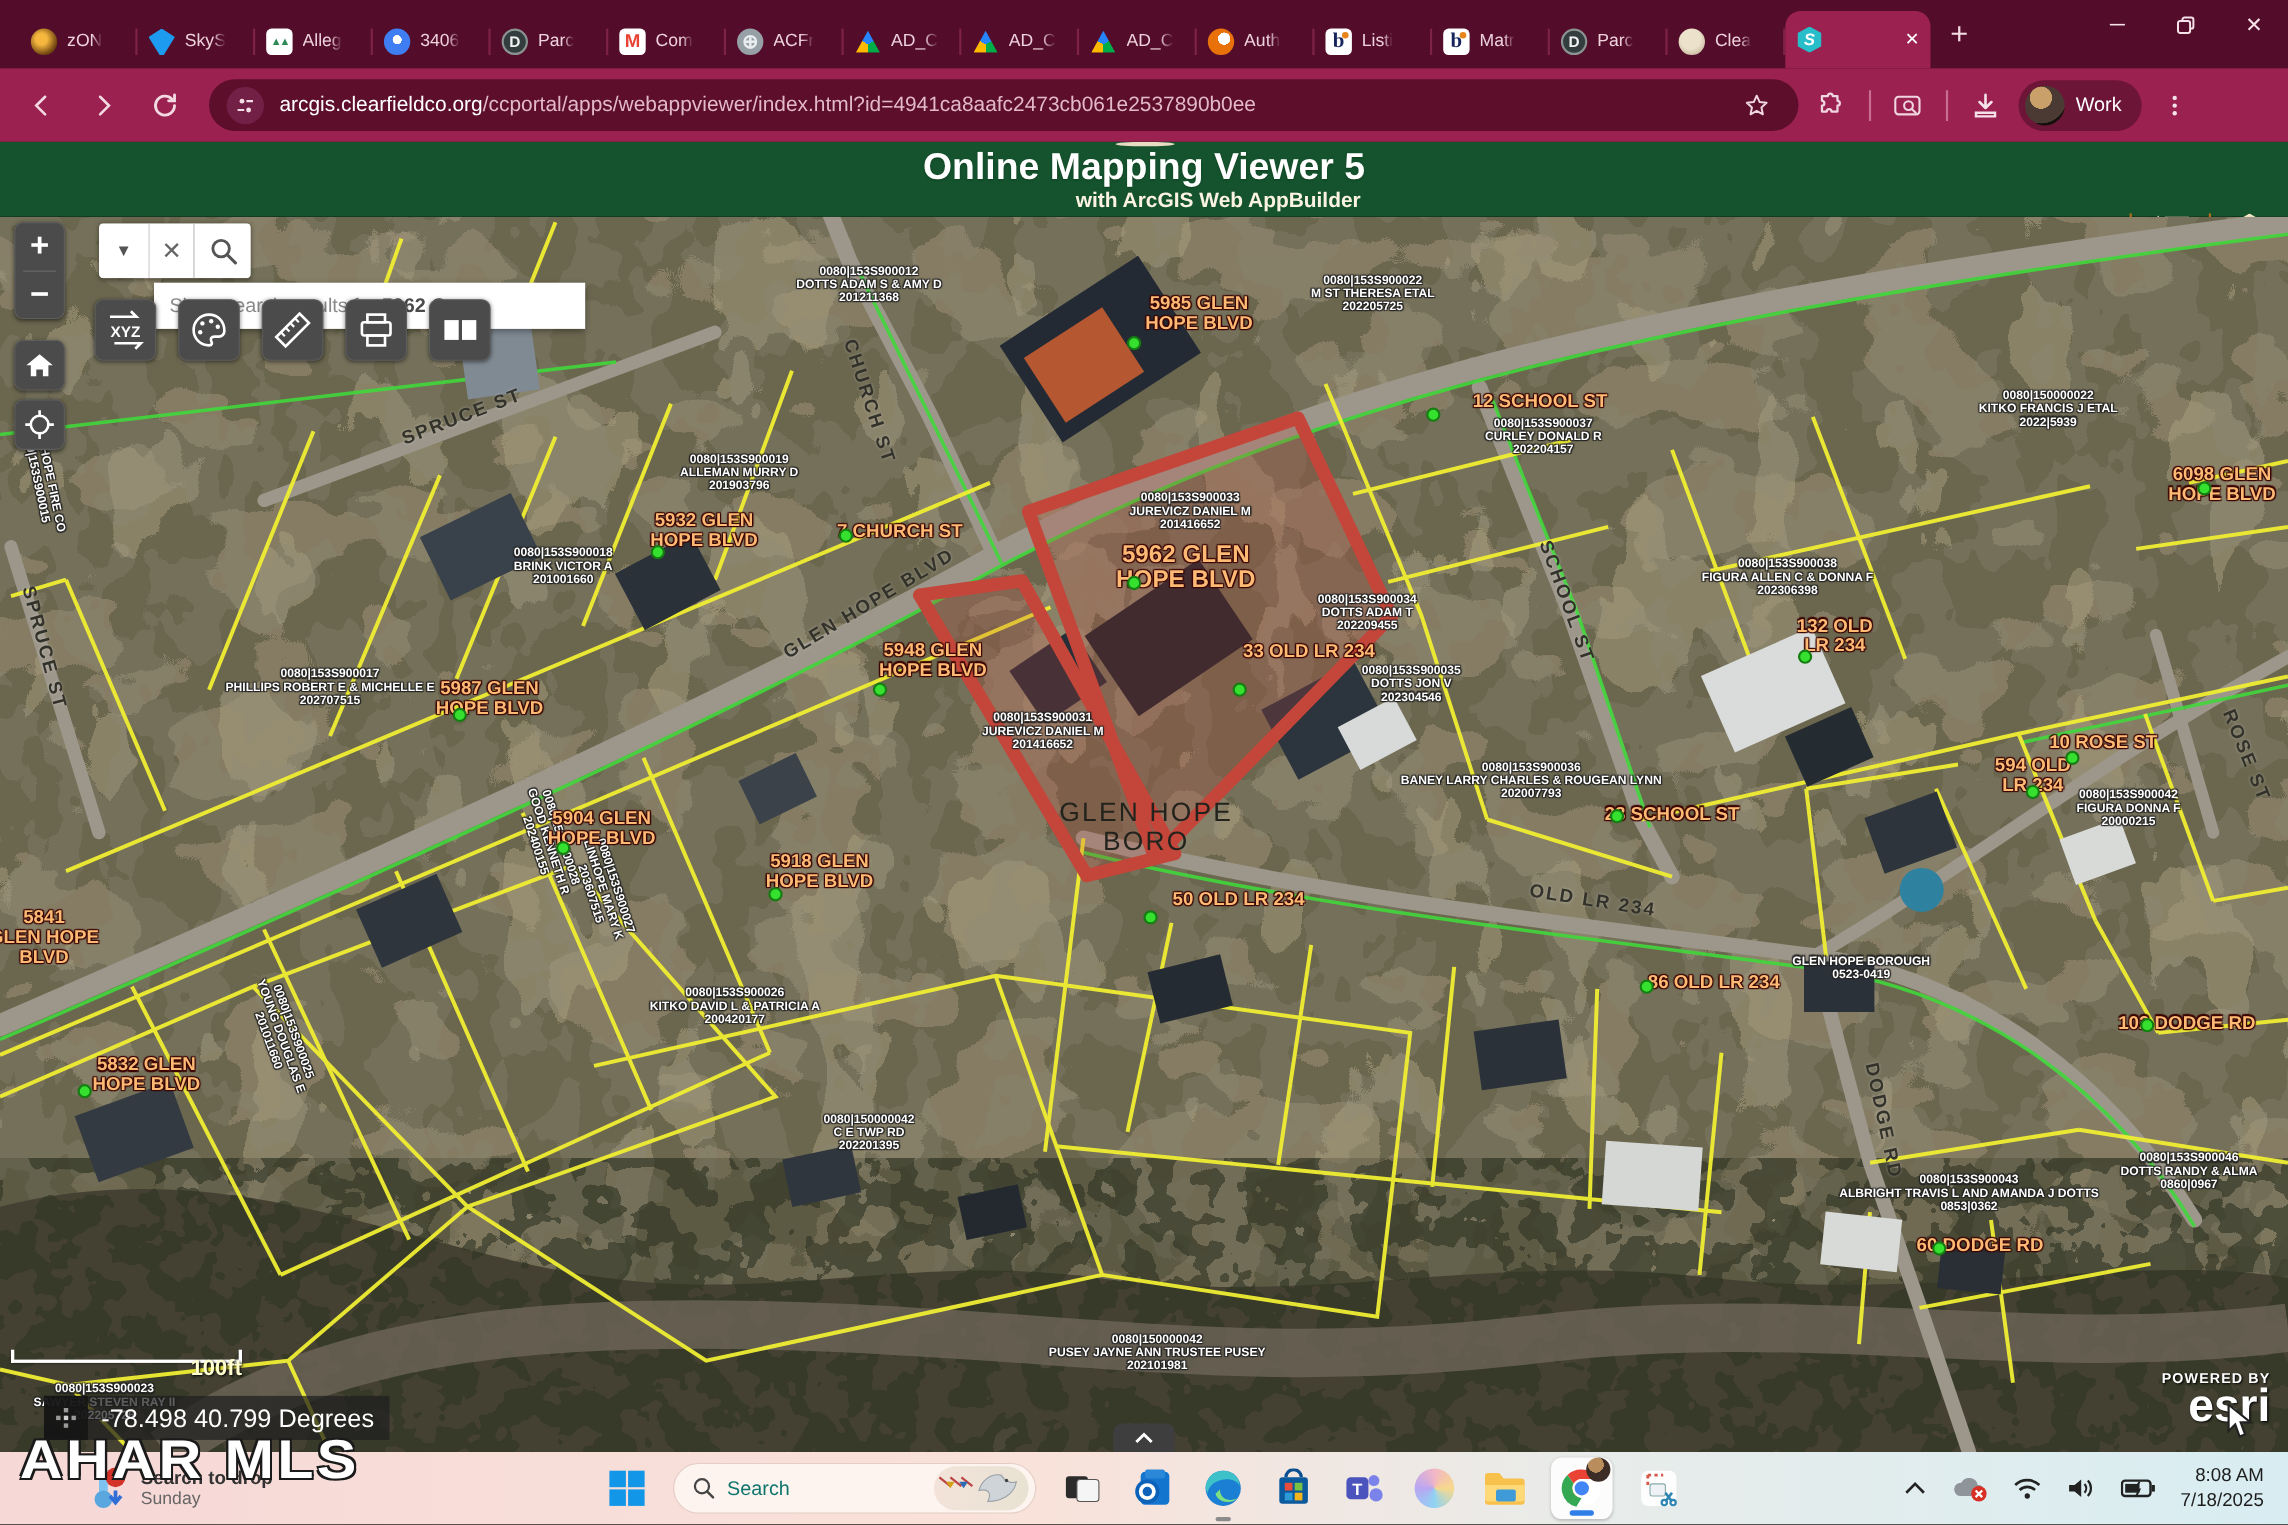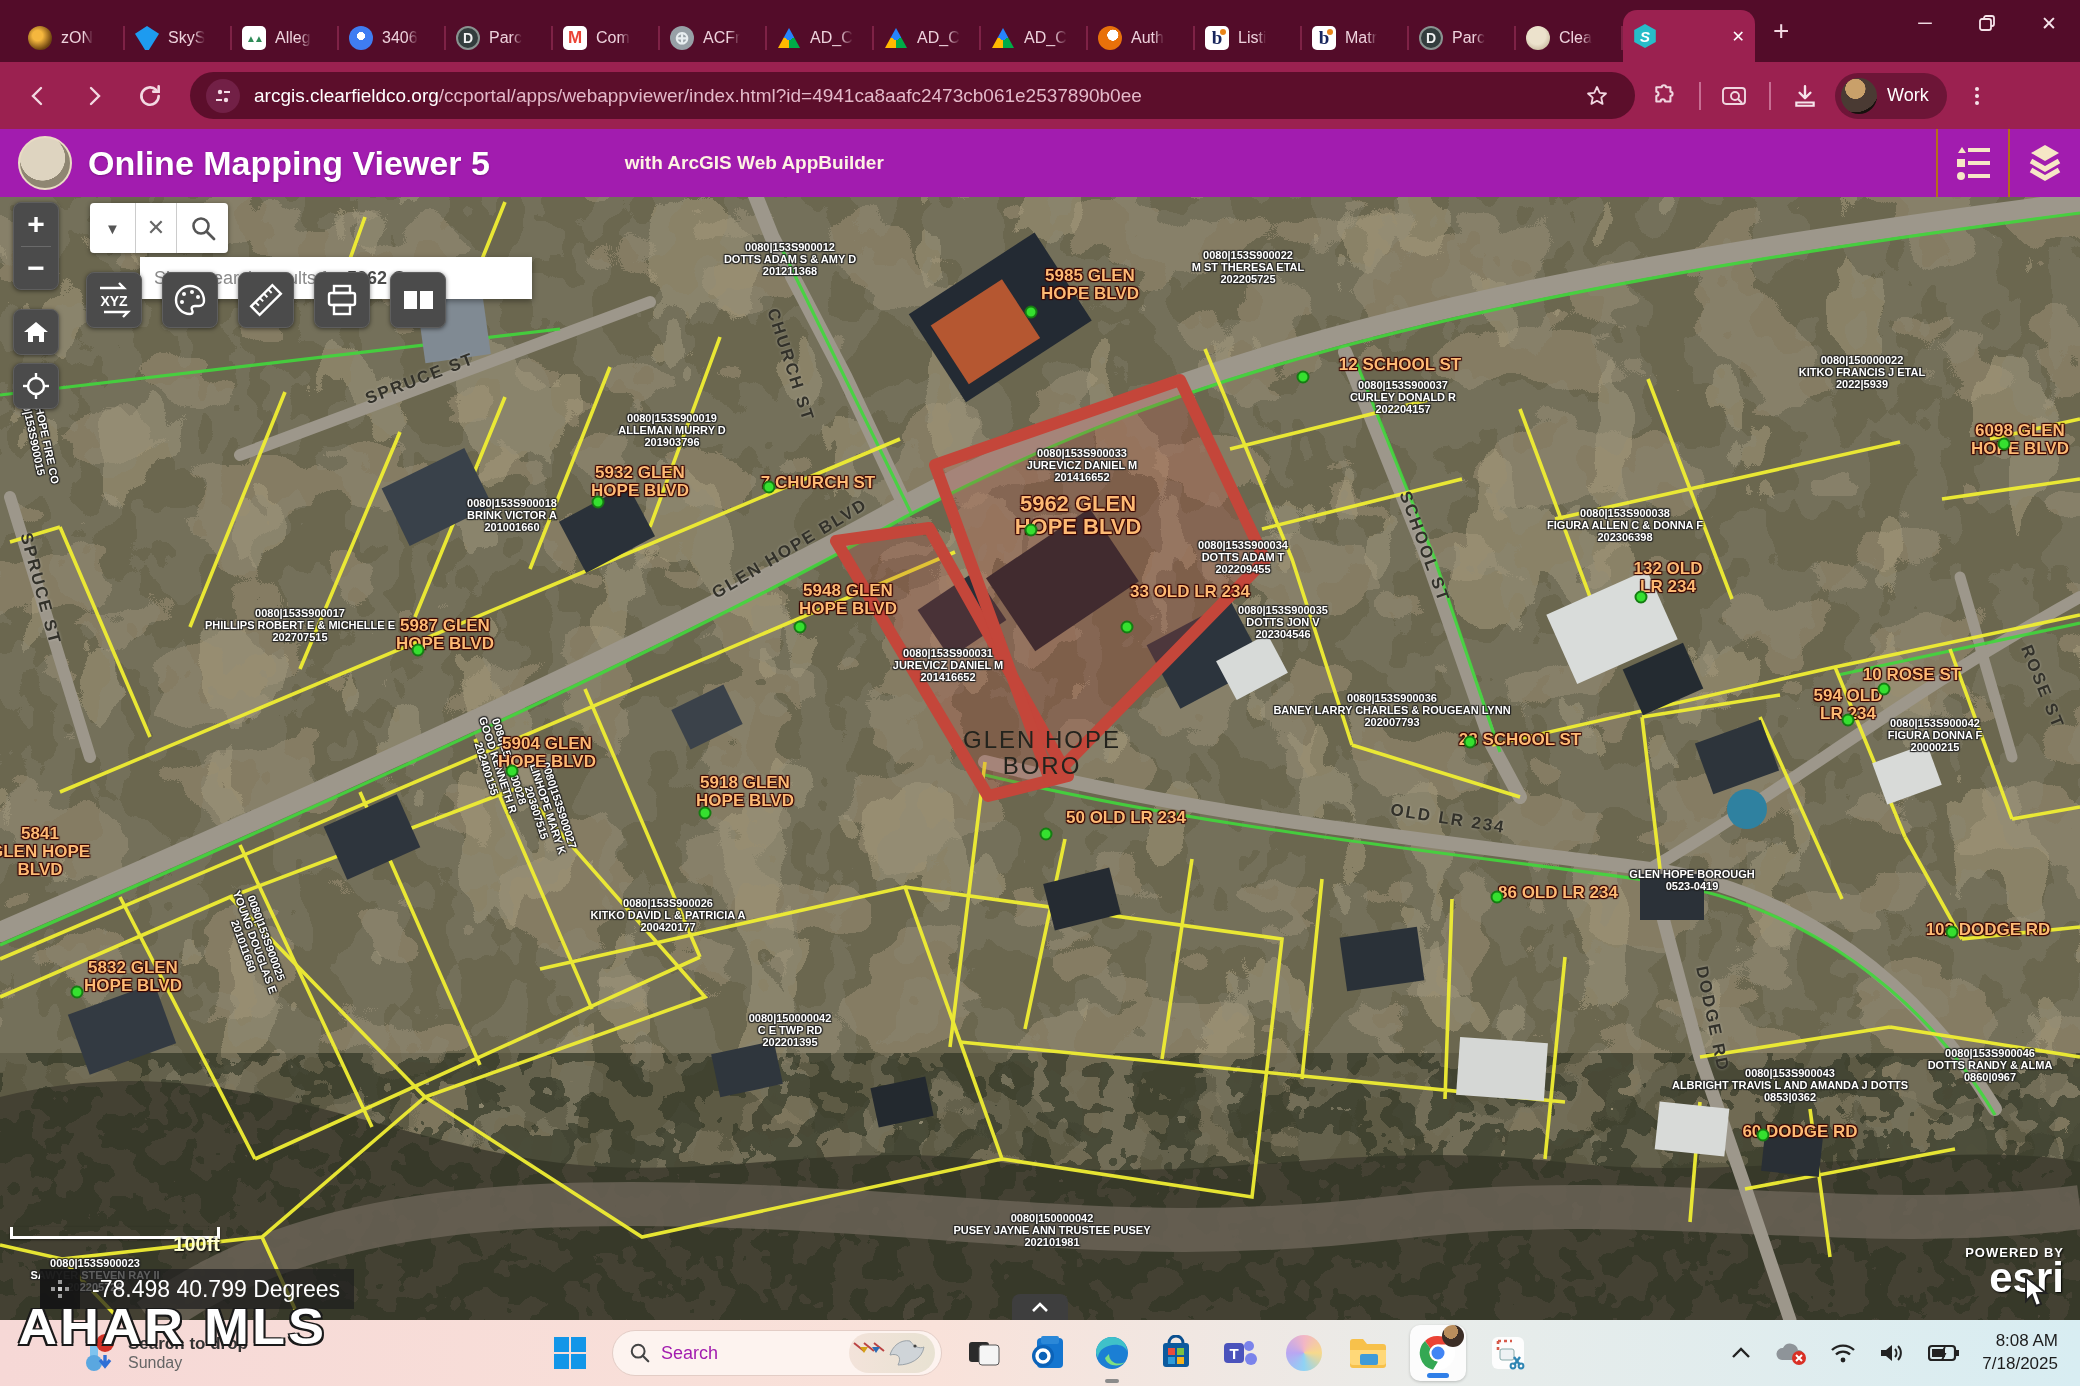--- a/index.html
+++ b/index.html
@@ -63,22 +63,22 @@
   #urltext .path { color:#e3b9c9; }
   #omni-star { margin-left:auto; }
   .tbicon { width:44px; height:44px; display:flex; align-items:center; justify-content:center; }
   .tbdiv { width:2px; height:28px; background:#c76d92; margin:0 4px; }
   #profile { height:46px; border-radius:23px; background:#6d1537; display:flex; align-items:center;
              gap:10px; padding:0 18px 0 6px; color:#fff; font-size:18px; }
   #avatar { width:36px; height:36px; border-radius:50%;
             background:radial-gradient(circle at 40% 30%, #c9a06a 0 30%, #4a3a33 31% 70%, #16100d 71%); }
 
   
-  #appheader { position:absolute; left:0; top:129px; width:2080px; height:68px; background:#a21caf;
-               display:flex; align-items:center; color:#fff; }
+  #appheader { position:absolute; left:0; top:129px; width:2080px; height:68px; background:#14532d;
+               display:flex; align-items:center; color:#fff;flex-direction:column; }
   #applogo { width:54px; height:54px; border-radius:50%; margin:0 16px 0 18px;
              background:radial-gradient(circle at 45% 40%, #ded4c0 0 55%, #8f8672 56%);
              border:2px solid #e9dcc4; }
   #apptitle { font-size:34px; font-weight:bold; text-shadow:0 1px 2px rgba(0,0,0,.25); }
   #appsub { font-size:19px; margin-left:135px; font-weight:bold; color:#fdf3e2; }
   #headicons { margin-left:auto; display:flex; align-items:center; height:100%; }
   .headbtn { width:72px; height:100%; display:flex; align-items:center; justify-content:center;
              border-left:2px solid #b56d1a; }
 
   
@@ -142,21 +142,21 @@
              background:linear-gradient(90deg,#f6d8d6 0%,#f9e2da 45%,#e8ecea 70%,#d8edf2 100%);
              display:flex; align-items:center; }
   #weather { display:flex; align-items:center; gap:10px; margin-left:78px; }
   #weather .w1 { font-size:17px; color:#333; font-weight:bold; }
   #weather .w2 { font-size:16px; color:#666; }
   #tb-center { position:absolute; left:548px; display:flex; align-items:center; gap:20px; height:66px; }
   .tbapp { width:44px; height:44px; display:flex; align-items:center; justify-content:center;
            position:relative; }
   #tb-searchpill { width:330px; height:46px; background:#fdf3ef; border:1px solid #e3cdc6;
                    border-radius:23px; display:flex; align-items:center; padding:0 6px 0 16px; gap:10px;
-                   color:#a21caf; font-size:18px; }
+                   color:#0f766e; font-size:18px; }
   #pillart { margin-left:auto; width:86px; height:40px; border-radius:20px; overflow:hidden;
              background:linear-gradient(90deg,#f3e3da,#e8e2d2); display:flex; align-items:center;
              justify-content:center; }
   .rundot { position:absolute; bottom:-8px; left:50%; transform:translateX(-50%); width:14px; height:4px;
             border-radius:2px; background:#8b8b8b; }
   #chromewrap { width:56px; height:56px; background:#fcfcfc; border-radius:10px; display:flex;
                 align-items:center; justify-content:center; position:relative;
                 box-shadow:0 1px 3px rgba(0,0,0,.2); }
   #chromewrap .runbar { position:absolute; bottom:3px; left:50%; transform:translateX(-50%);
                 width:22px; height:5px; border-radius:3px; background:#2f7fe8; }

